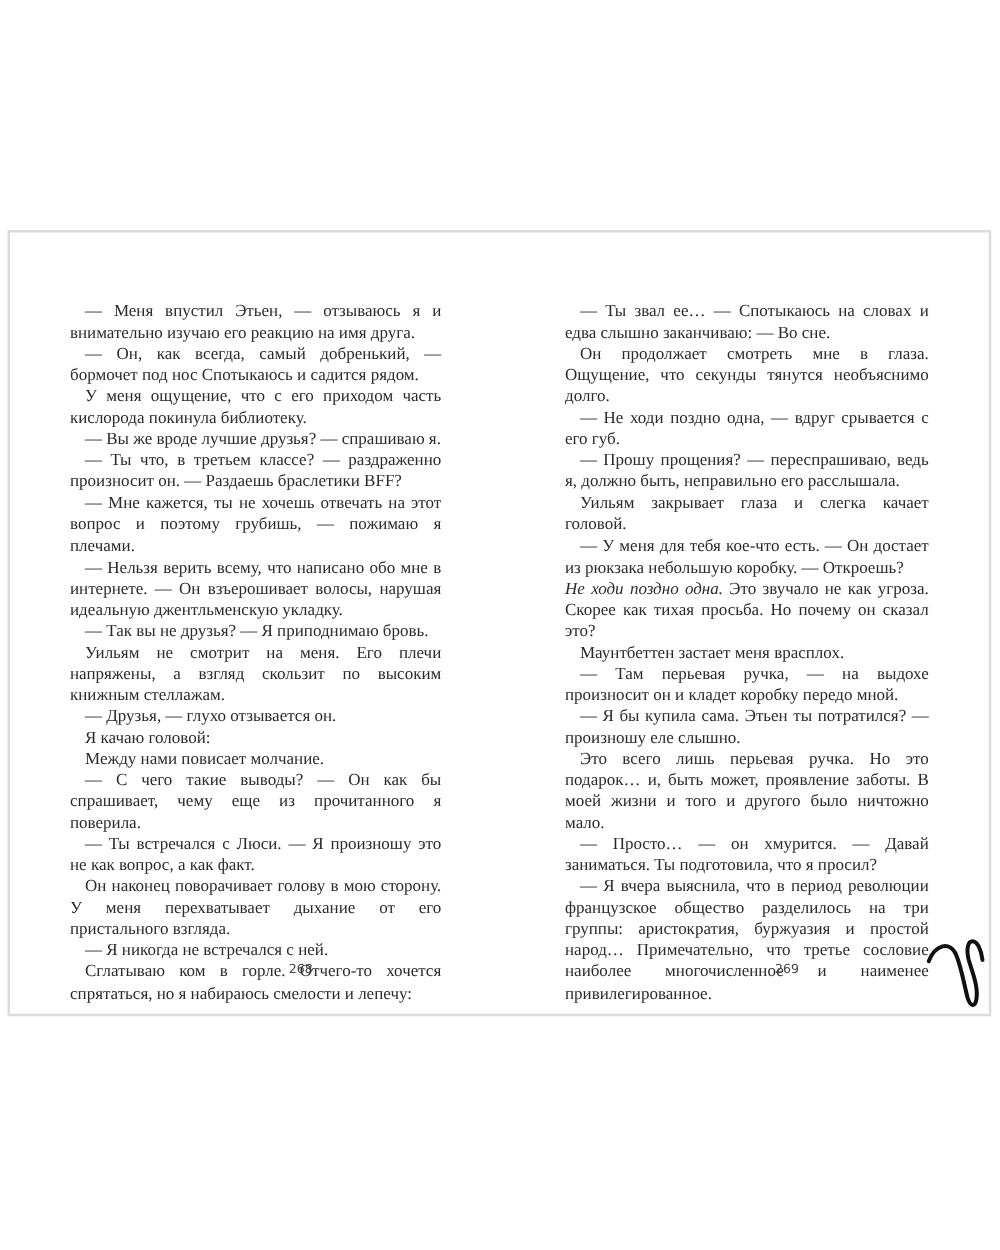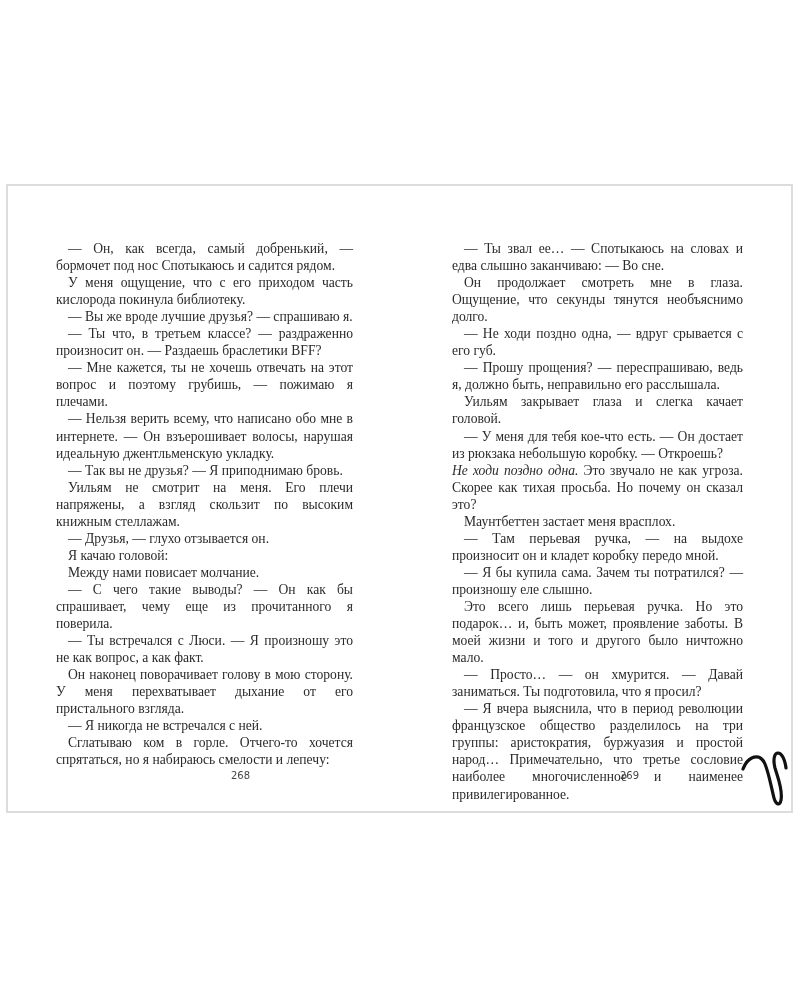--- a/index.html
+++ b/index.html
@@ -25,20 +25,21 @@
     .folio.left { left: 195px; }
     .folio.right { left: 584px; }
     .ornament { position: absolute; left: 740px; top: 750px; width: 52px; height: 58px; }
   </style>
 </head>
 <body>
 
 <div class="frame"></div>
 
 <div class="page-col left">
+  <p>— Меня впустил Этьен, — отзываюсь я и внимательно изучаю его реакцию на имя друга.</p>
   <p>— Он, как всегда, самый добренький, — бормочет под нос Спотыкаюсь и садится рядом.</p>
   <p>У меня ощущение, что с его приходом часть кислорода покинула библиотеку.</p>
   <p>— Вы же вроде лучшие друзья? — спрашиваю я.</p>
   <p>— Ты что, в третьем классе? — раздраженно произносит он. — Раздаешь браслетики BFF?</p>
   <p>— Мне кажется, ты не хочешь отвечать на этот вопрос и поэтому грубишь, — пожимаю я плечами.</p>
   <p>— Нельзя верить всему, что написано обо мне в интернете. — Он взъерошивает волосы, нарушая идеальную джентльменскую укладку.</p>
   <p>— Так вы не друзья? — Я приподнимаю бровь.</p>
   <p>Уильям не смотрит на меня. Его плечи напряжены, а взгляд скользит по высоким книжным стеллажам.</p>
   <p>— Друзья, — глухо отзывается он.</p>
   <p>Я качаю головой:</p>
@@ -53,21 +54,21 @@
 <div class="page-col right">
   <p>— Ты звал ее… — Спотыкаюсь на словах и едва слышно заканчиваю: — Во сне.</p>
   <p>Он продолжает смотреть мне в глаза. Ощущение, что секунды тянутся необъяснимо долго.</p>
   <p>— Не ходи поздно одна, — вдруг срывается с его губ.</p>
   <p>— Прошу прощения? — переспрашиваю, ведь я, должно быть, неправильно его расслышала.</p>
   <p>Уильям закрывает глаза и слегка качает головой.</p>
   <p>— У меня для тебя кое-что есть. — Он достает из рюкзака небольшую коробку. — Откроешь?</p>
   <p style="text-indent:0"><span class="it">Не ходи поздно одна.</span><span> Это звучало не как угроза. Скорее как тихая просьба. Но почему он сказал это?</span></p>
   <p>Маунтбеттен застает меня врасплох.</p>
   <p>— Там перьевая ручка, — на выдохе произносит он и кладет коробку передо мной.</p>
-  <p>— Я бы купила сама. Зачем ты потратился? — произношу еле слышно.</p>
+  <p>— Я бы купила сама. Этьен ты потратился? — произношу еле слышно.</p>
   <p>Это всего лишь перьевая ручка. Но это подарок… и, быть может, проявление заботы. В моей жизни и того и другого было ничтожно мало.</p>
   <p>— Просто… — он хмурится. — Давай заниматься. Ты подготовила, что я просил?</p>
   <p>— Я вчера выяснила, что в период революции французское общество разделилось на три группы: аристократия, буржуазия и простой народ… Примечательно, что третье сословие наиболее многочисленное и наименее привилегированное.</p>
 </div>
 
 <div class="folio left">268</div>
 <div class="folio right">269</div>
 
 <svg class="ornament" viewBox="0 0 52 58" xmlns="http://www.w3.org/2000/svg">
   <path d="M3 19 C 8 6, 20 2, 25 14 C 29 24, 31 36, 34 48 C 36 55, 40 56, 41 50 C 43 40, 38 28, 35 18 C 33 10, 34 3, 38 3 C 42 3, 45 10, 46 18" fill="none" stroke="#111" stroke-width="3.2" stroke-linecap="round" stroke-linejoin="round"></path>

